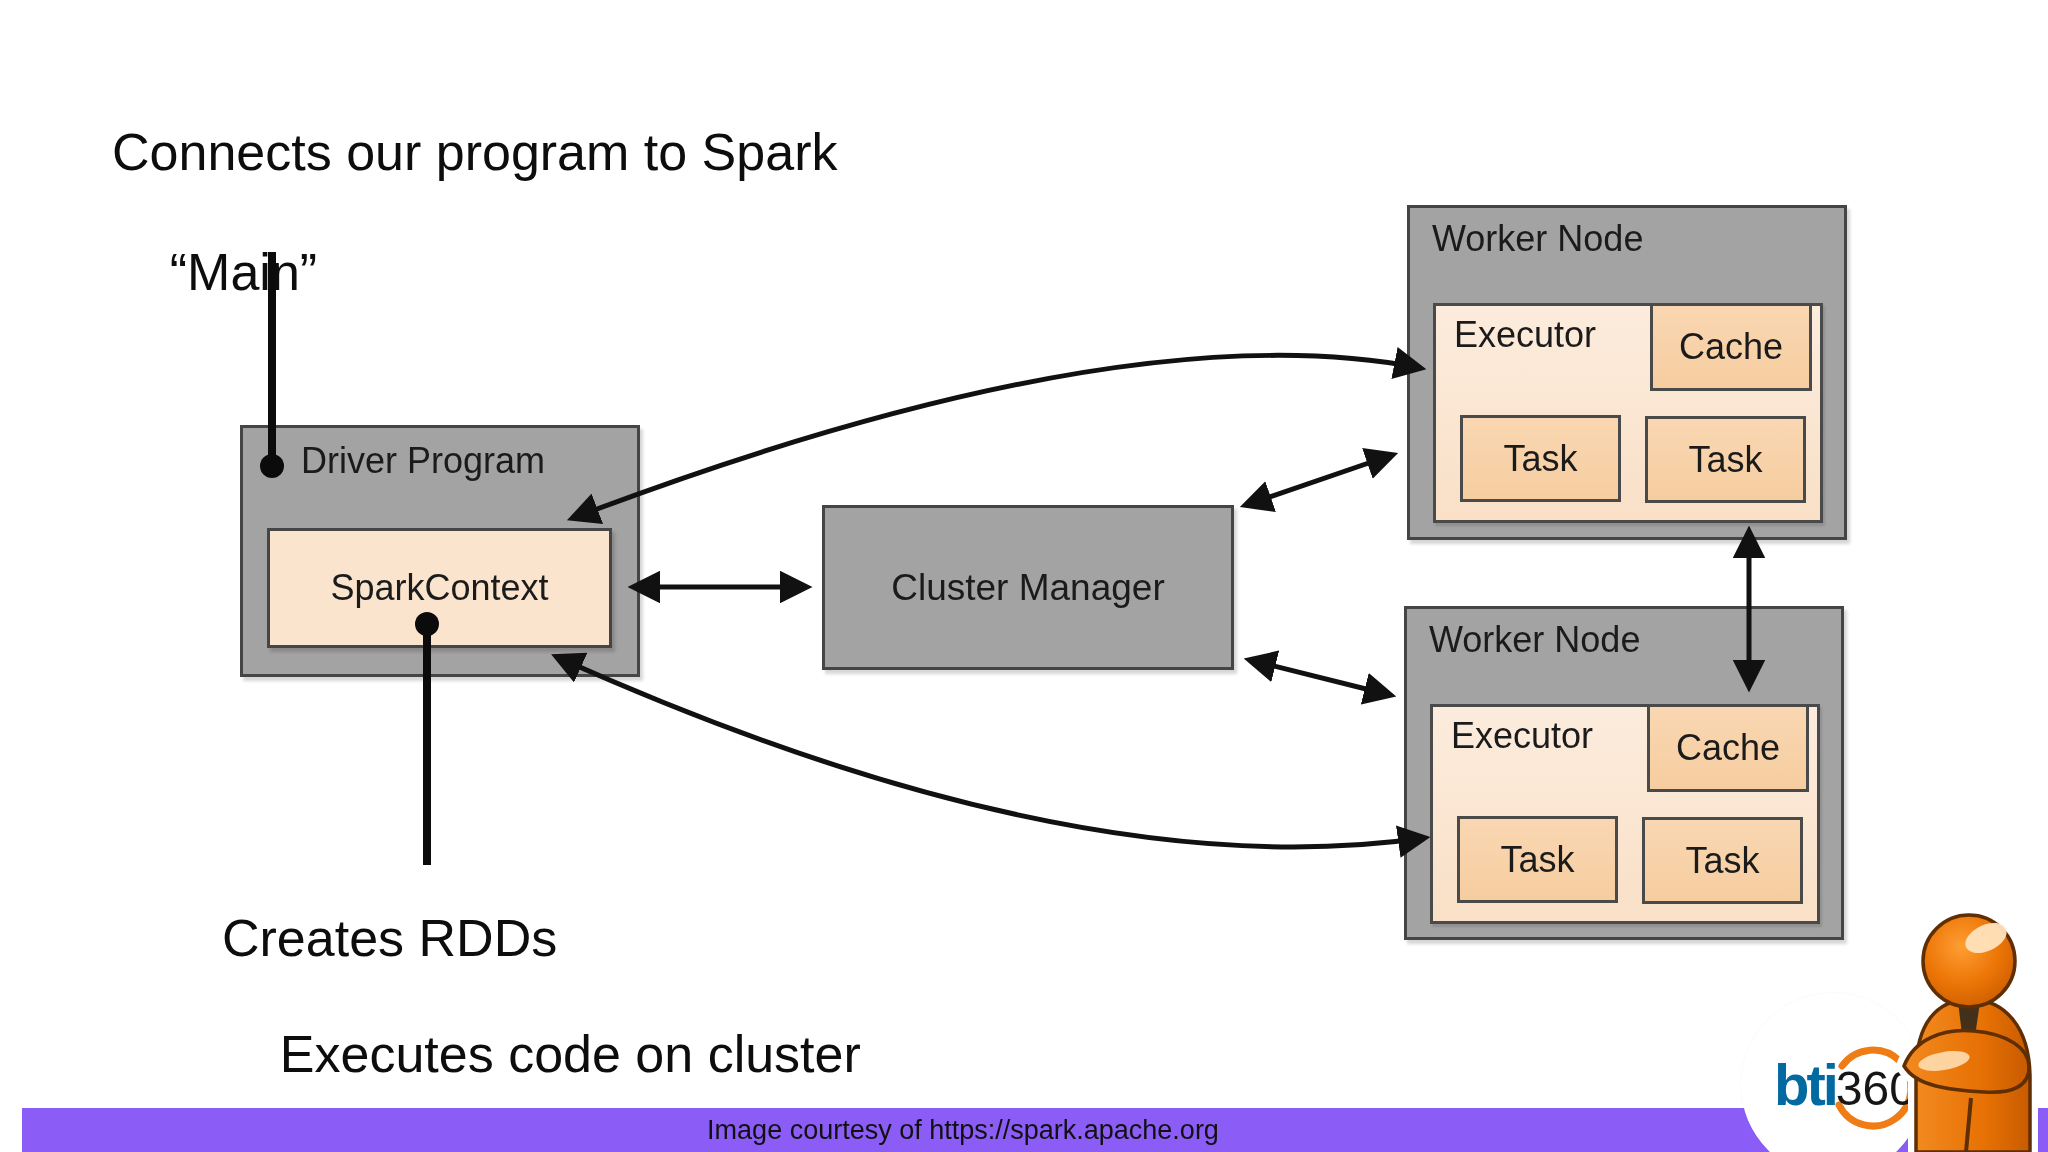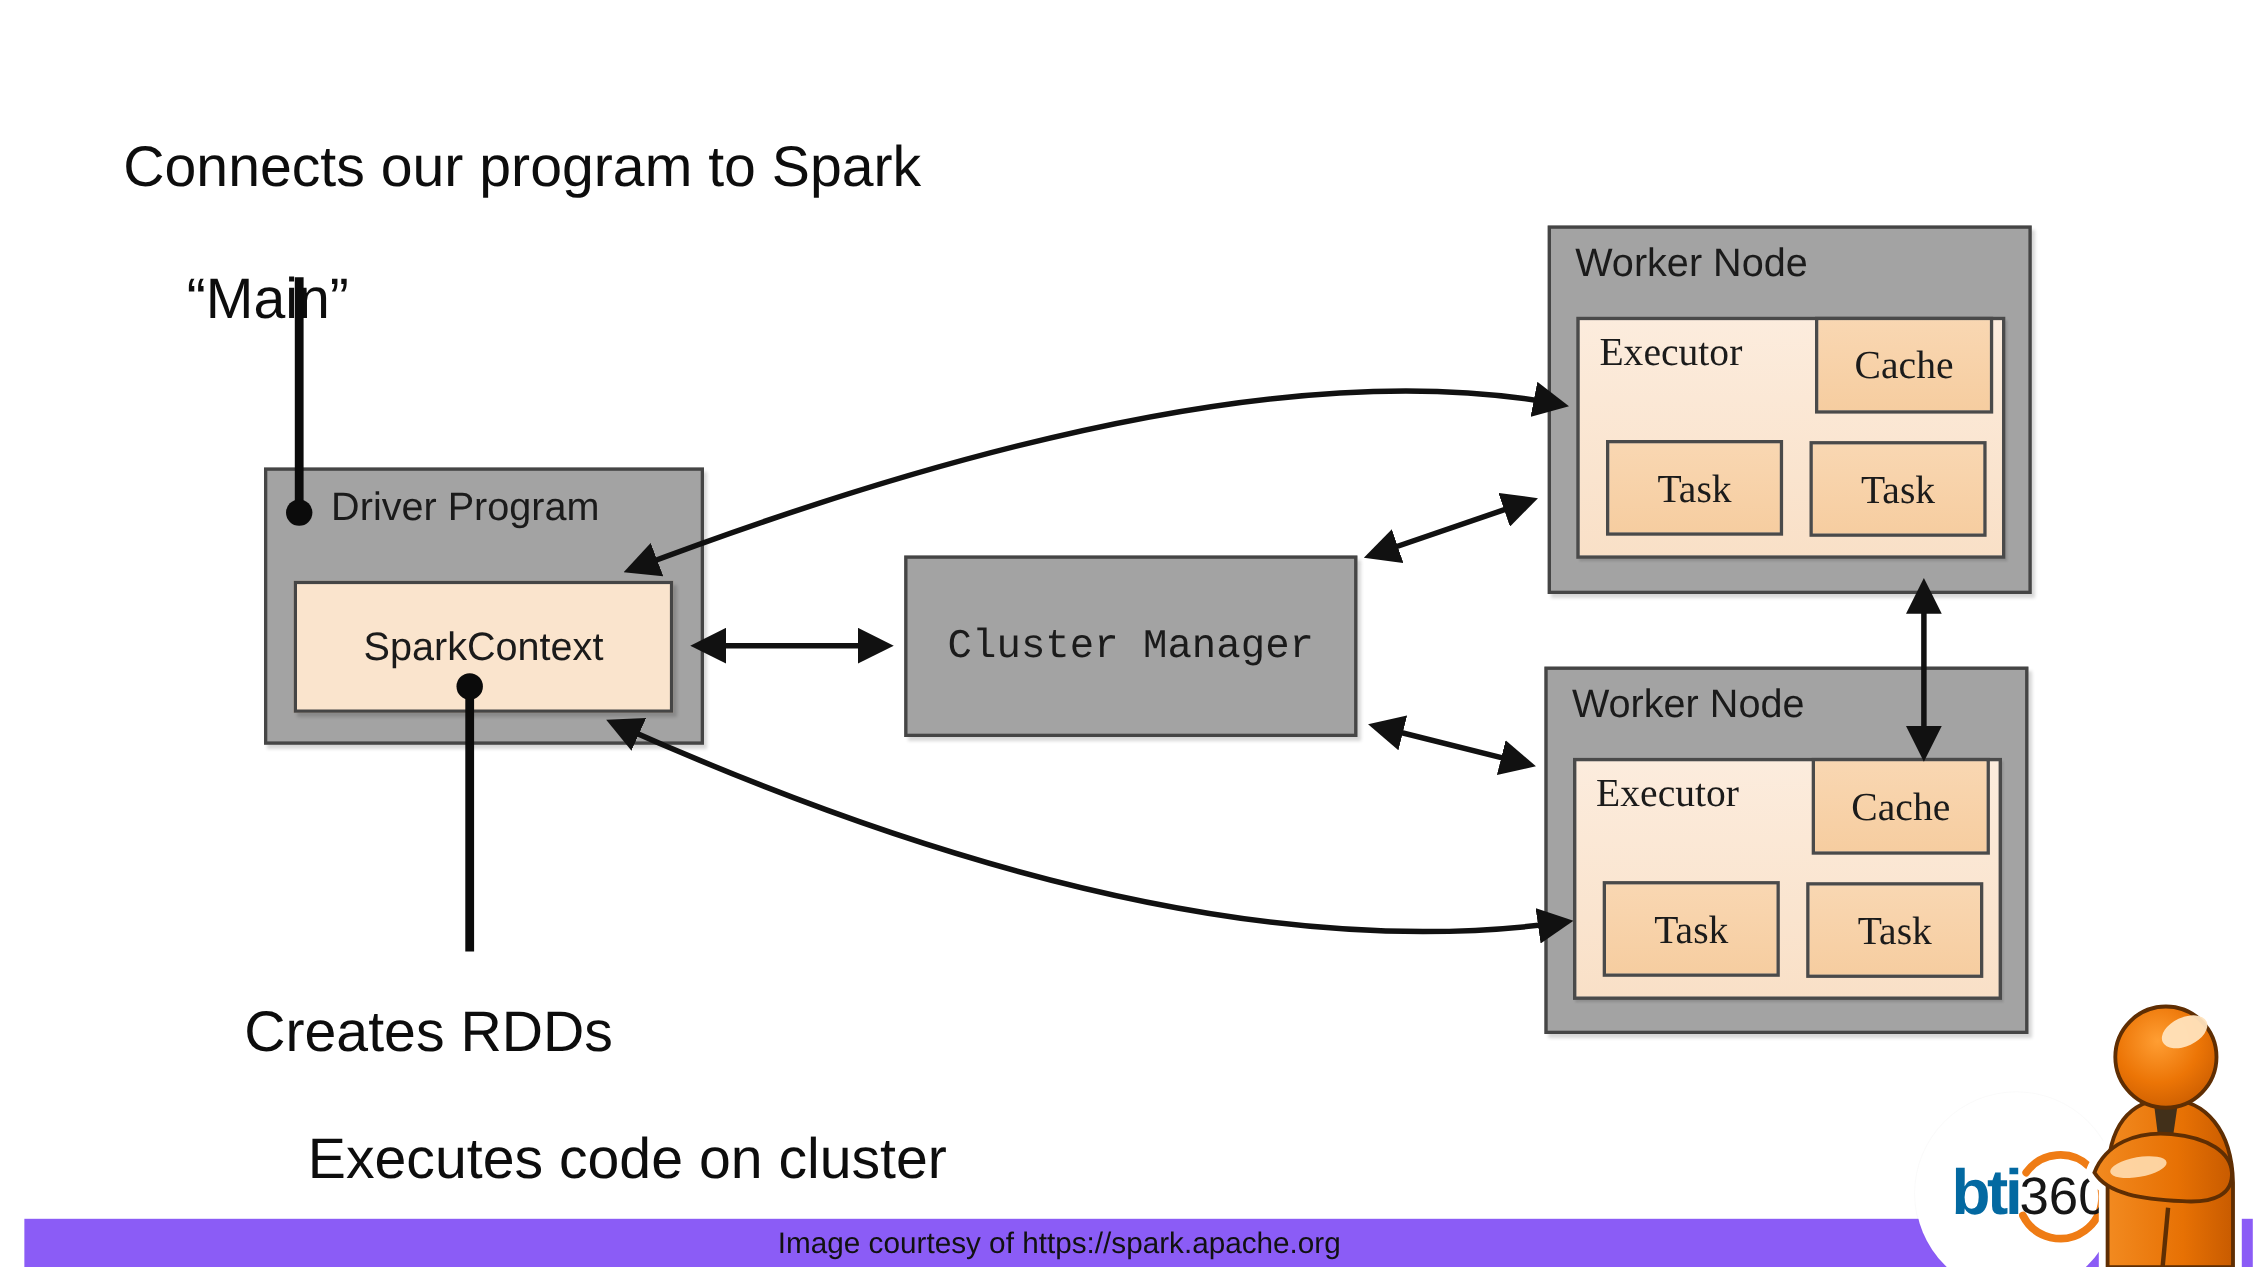--- a/index.html
+++ b/index.html
@@ -14,30 +14,30 @@
   
   .box{position:absolute;border:3px solid #454545;background:#a3a3a3;
        box-shadow:3px 4px 3px rgba(0,0,0,0.16);box-sizing:border-box;}
   .box-label{position:absolute;font-size:36px;color:#1b1b1b;white-space:nowrap;}
   .center-label{display:flex;align-items:center;justify-content:center;font-size:36px;color:#1b1b1b;}
 
   .driver{left:218px;top:425px;width:400px;height:252px;}
   .driver .box-label{left:58px;top:12px;}
   .sparkcontext{left:245px;top:528px;width:345px;height:120px;background:#fae4cd;border-width:3px;}
 
-  .cm{left:800px;top:505px;width:412px;height:165px;font-size:37px;font-family:Liberation Mono, monospace;}
+  .cm{left:800px;top:505px;width:412px;height:165px;font-size:37px;}
 
   .worker{width:440px;height:335px;}
   .worker-top{left:1385px;top:205px;}
   .worker-bottom{left:1382px;top:606px;height:334px;}
   .worker .box-label{left:22px;top:10px;}
-  .executor{position:absolute;left:23px;top:80px;width:390px;height:220px;
+  .executor{position:absolute;left:23px;top:95px;width:390px;height:220px;
             border:3px solid #4a4a4a;box-sizing:border-box;
             background:linear-gradient(180deg,#fcecdd 0%,#f9e0c7 100%);
-            box-shadow:2px 3px 2px rgba(0,0,0,0.12);font-family:Liberation Serif, serif;}
+            box-shadow:2px 3px 2px rgba(0,0,0,0.12);}
   .executor .box-label{left:18px;top:8px;}
   .cache{position:absolute;left:214px;top:-3px;width:162px;height:88px;
          border:3px solid #4a4a4a;box-sizing:border-box;
          background:linear-gradient(180deg,#f9d7b2 0%,#f6cda0 100%);}
   .task{position:absolute;width:161px;height:87px;border:3px solid #4a4a4a;box-sizing:border-box;
         background:linear-gradient(180deg,#f9d7b2 0%,#f6cda0 100%);}
   .task1{left:24px;top:109px;}
   .task2{left:209px;top:110px;}
 
   

